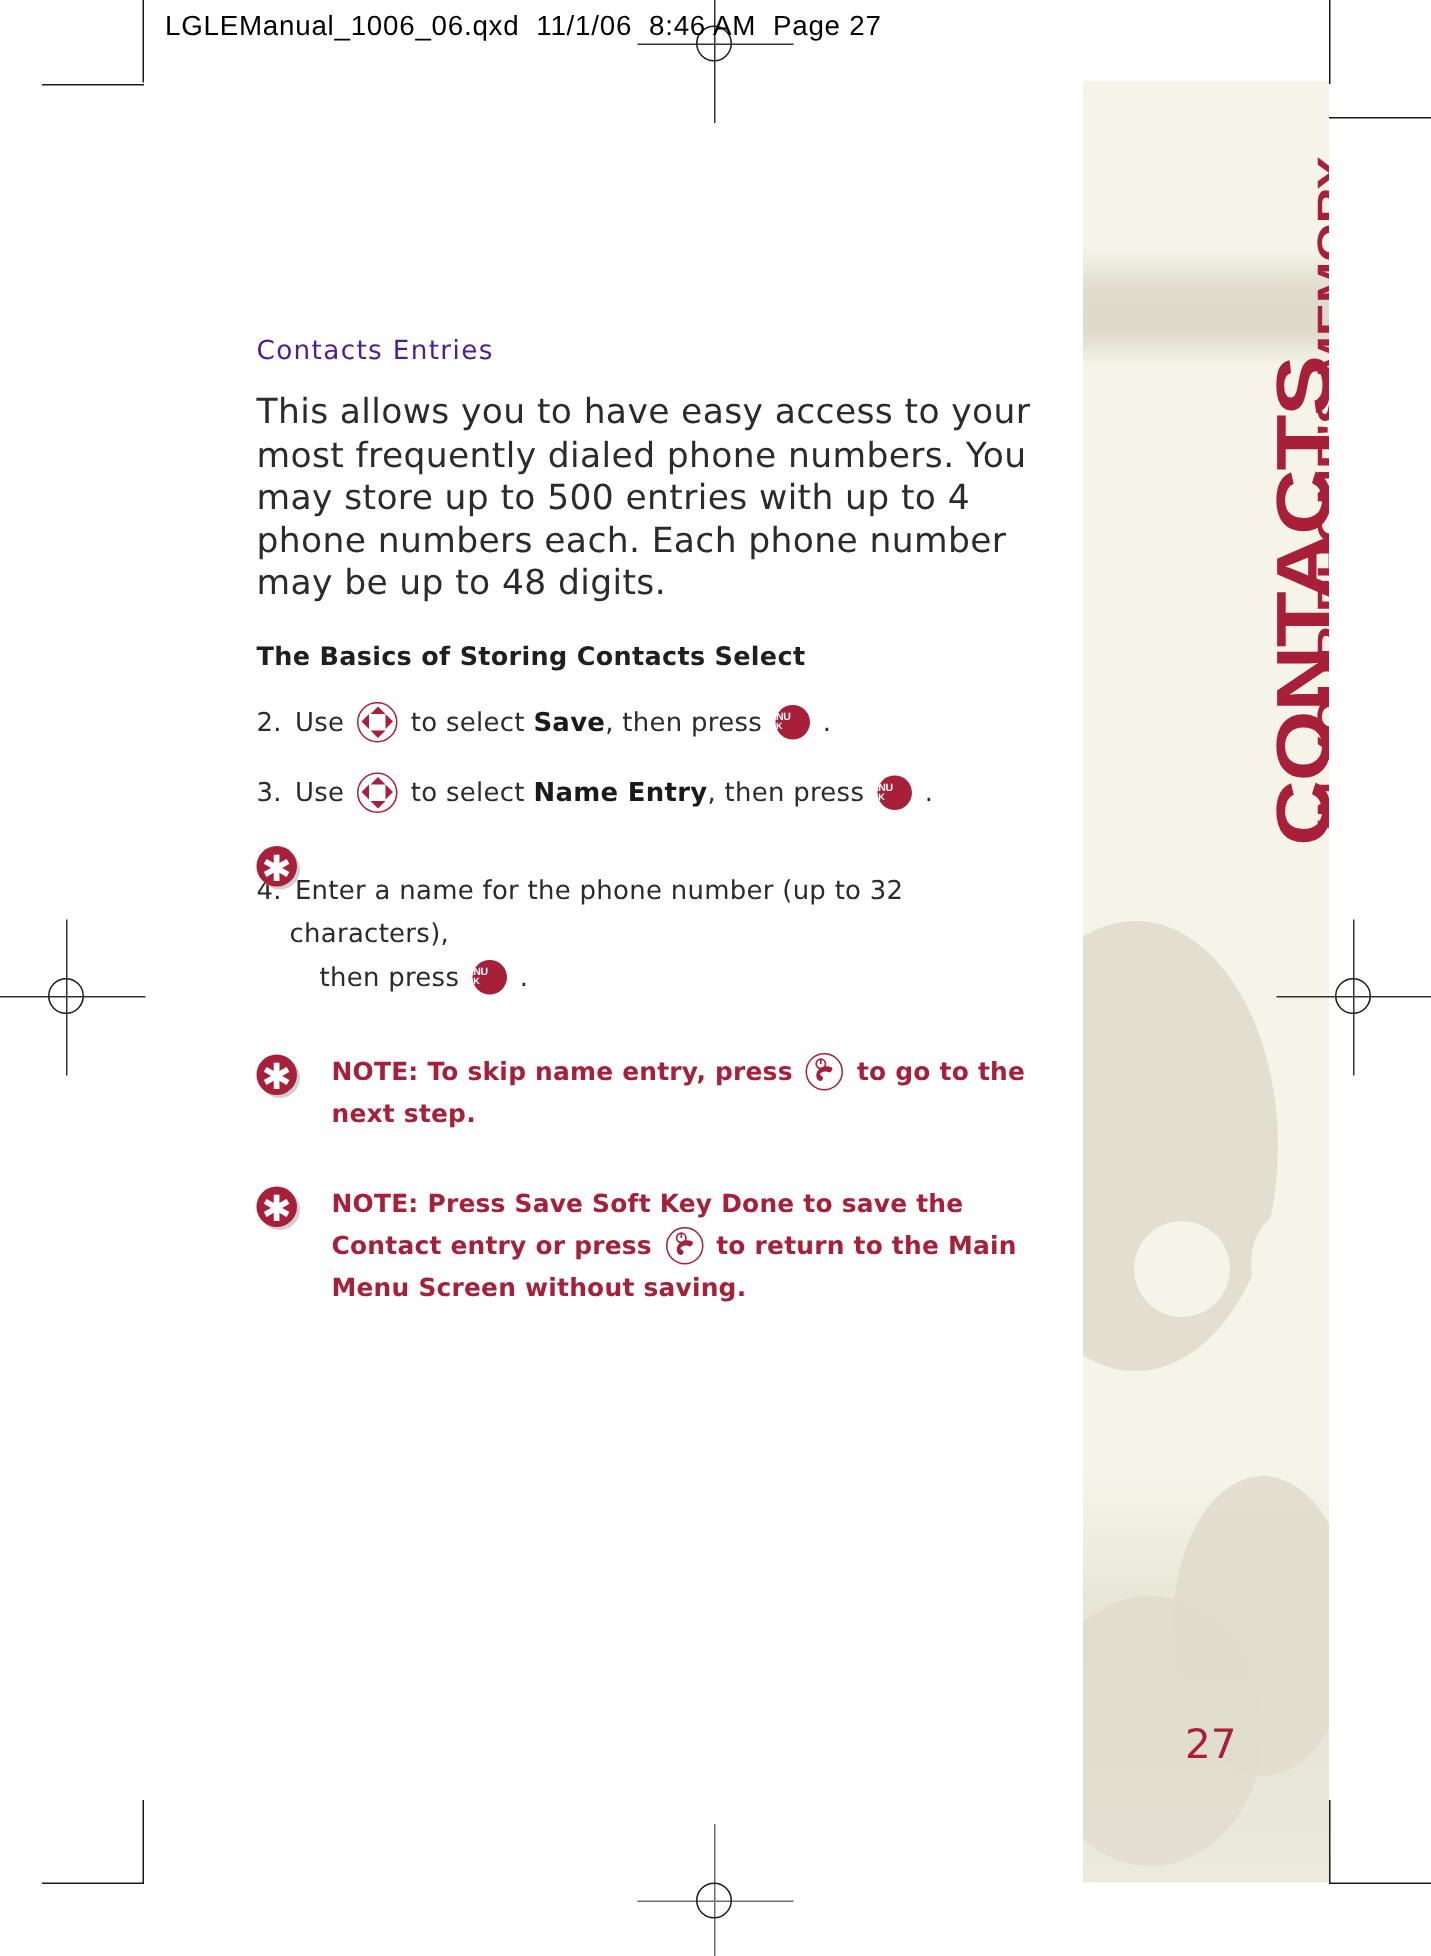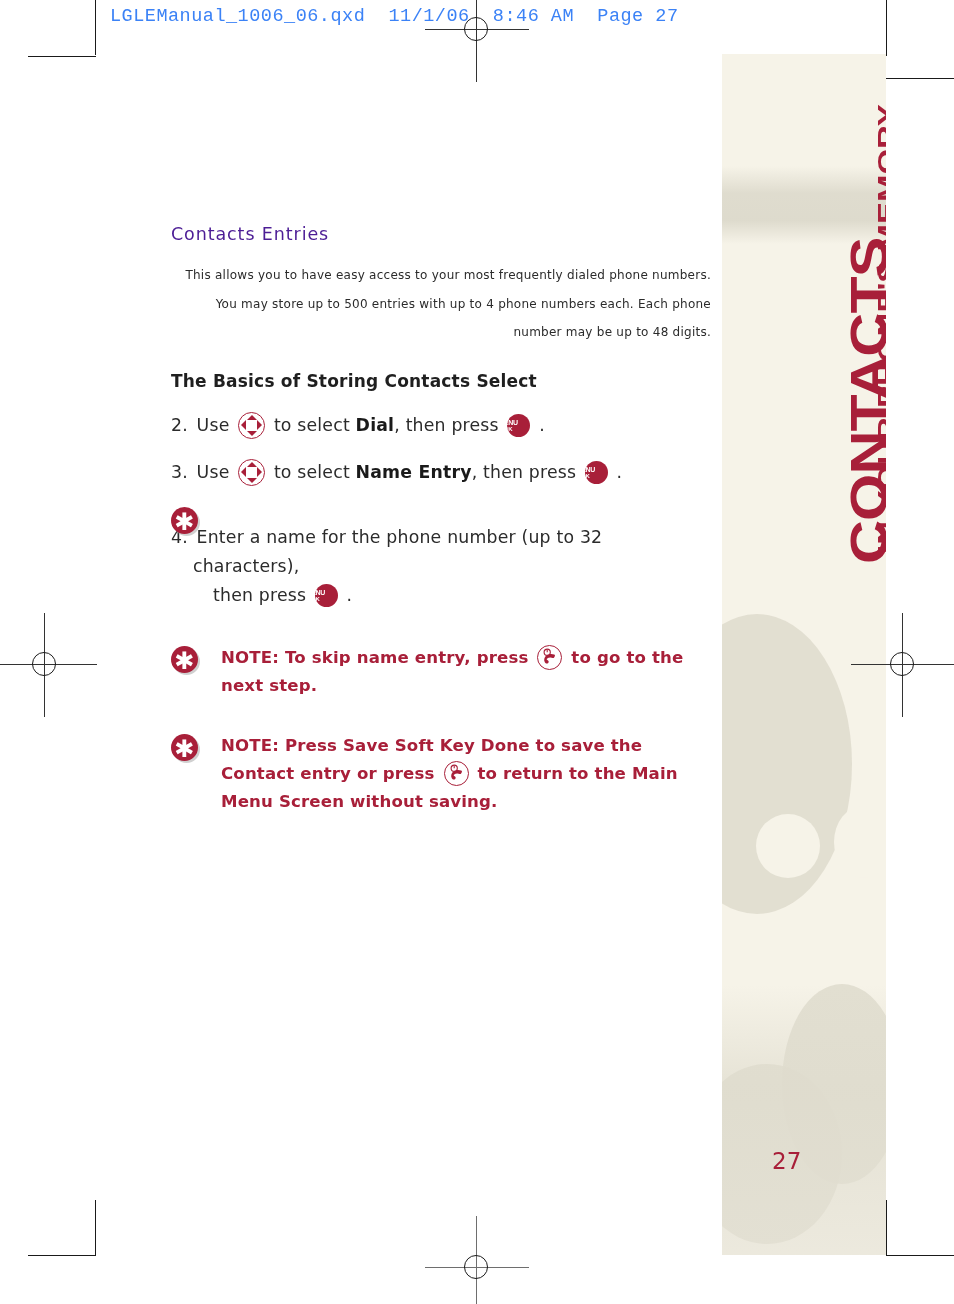--- a/index.html
+++ b/index.html
@@ -13,24 +13,24 @@
     position: relative;
     overflow: hidden;
     font-family: "DejaVu Sans", sans-serif;
   }
 
   
   .print-header {
     position: absolute;
     left: 110px;
     top: 6px;
-    font-family: Liberation Mono, monospace;
+    font-family: Liberation Sans, sans-serif;
     font-size: 18.5px;
     letter-spacing: 0.5px;
-    color: #3b82f6;
+    color: #000000;
     white-space: pre;
     z-index: 20;
   }
 
   
   .mark { position: absolute; background: #1a1a1a; z-index: 6; }
   .mark.v { width: 1px; }
   .mark.h { height: 1px; }
 
   .reg {
@@ -113,24 +113,24 @@
     top: 500px;
     font-size: 33px;
     font-weight: bold;
     letter-spacing: 0px;
     font-family: "Liberation Sans", sans-serif;
     transform: rotate(-90deg) scaleY(0.80);
   }
 
   .page-number {
     position: absolute;
-    left: 772px;
+    left: 790px;
     top: 1148px;
     font-family: "DejaVu Sans", sans-serif;
-    font-size: 23px;
+    font-size: 27px;
     color: #a81f39;
     z-index: 4;
   }
 
   
   .content {
     position: absolute;
     left: 171px;
     top: 224px;
     width: 540px;
@@ -141,25 +141,24 @@
   .h-red {
     color: #4c1d95;
     font-size: 17.5px;
     font-weight: normal;
     letter-spacing: 0.9px;
     margin: 0 0 17px 0;
     font-family: "DejaVu Sans", sans-serif;
   }
 
   .para {
-    font-size: 12px;
+    font-size: 23px;
     line-height: 28.5px;
     margin: 0 0 24px 0;
     letter-spacing: 0.25px;
-    text-align: right;
   }
 
   .h-bold {
     font-size: 17px;
     font-weight: bold;
     letter-spacing: 0.2px;
     margin: 0 0 20px 0;
     color: #1f1f1f;
   }
 
@@ -327,21 +326,21 @@
     <span>2.</span>
     <span class="sp"></span><span>Use</span>
     <span class="ico ico-nav">
       <span class="ring"></span>
       <i class="up"></i>
       <i class="down"></i>
       <i class="left"></i>
       <i class="right"></i>
     </span>
     <span>to select</span>
-    <b>Dial</b><span>, then press</span>
+    <b>Save</b><span>, then press</span>
     <span class="ico ico-menuok">
       <span class="l1">MENU</span>
       <span class="l2">OK</span>
     </span>
     <span>.</span>
   </div>
 
   <div class="step">
     <span>3.</span>
     <span class="sp"></span><span>Use</span>

